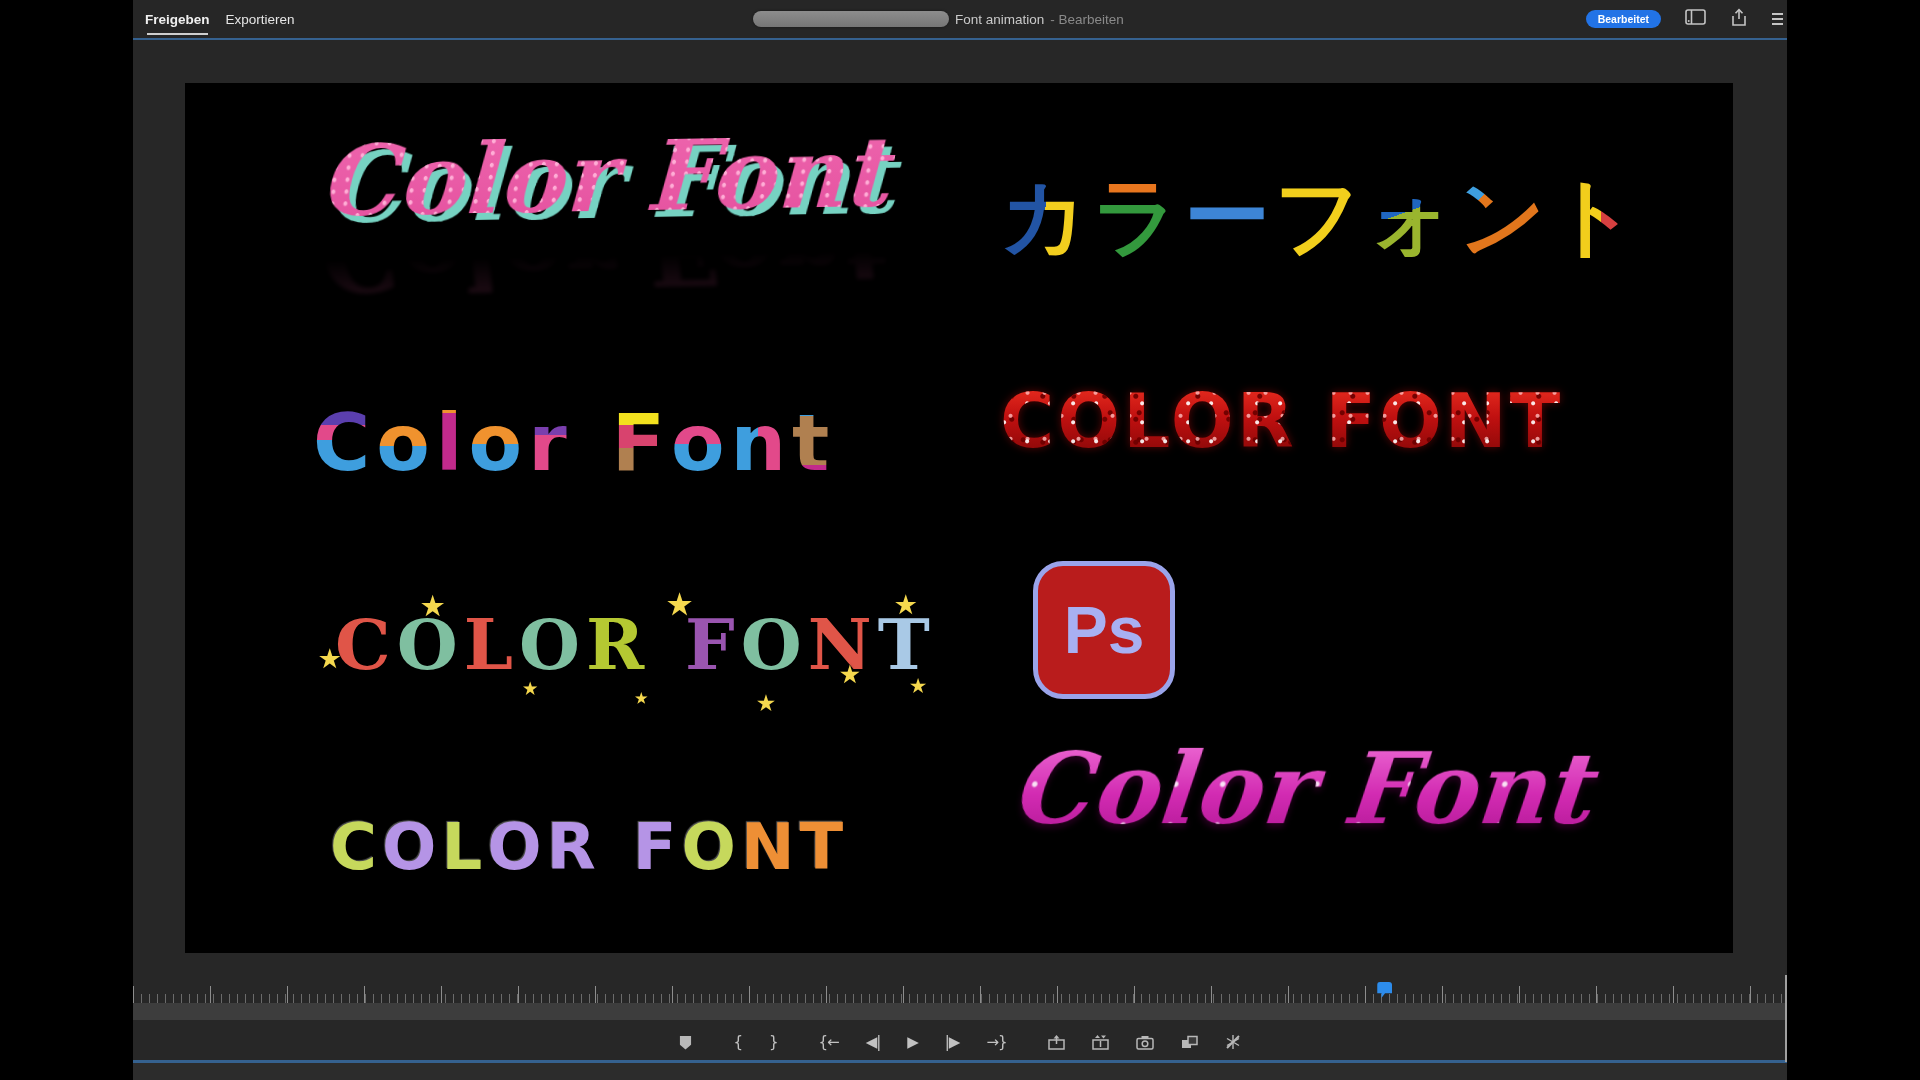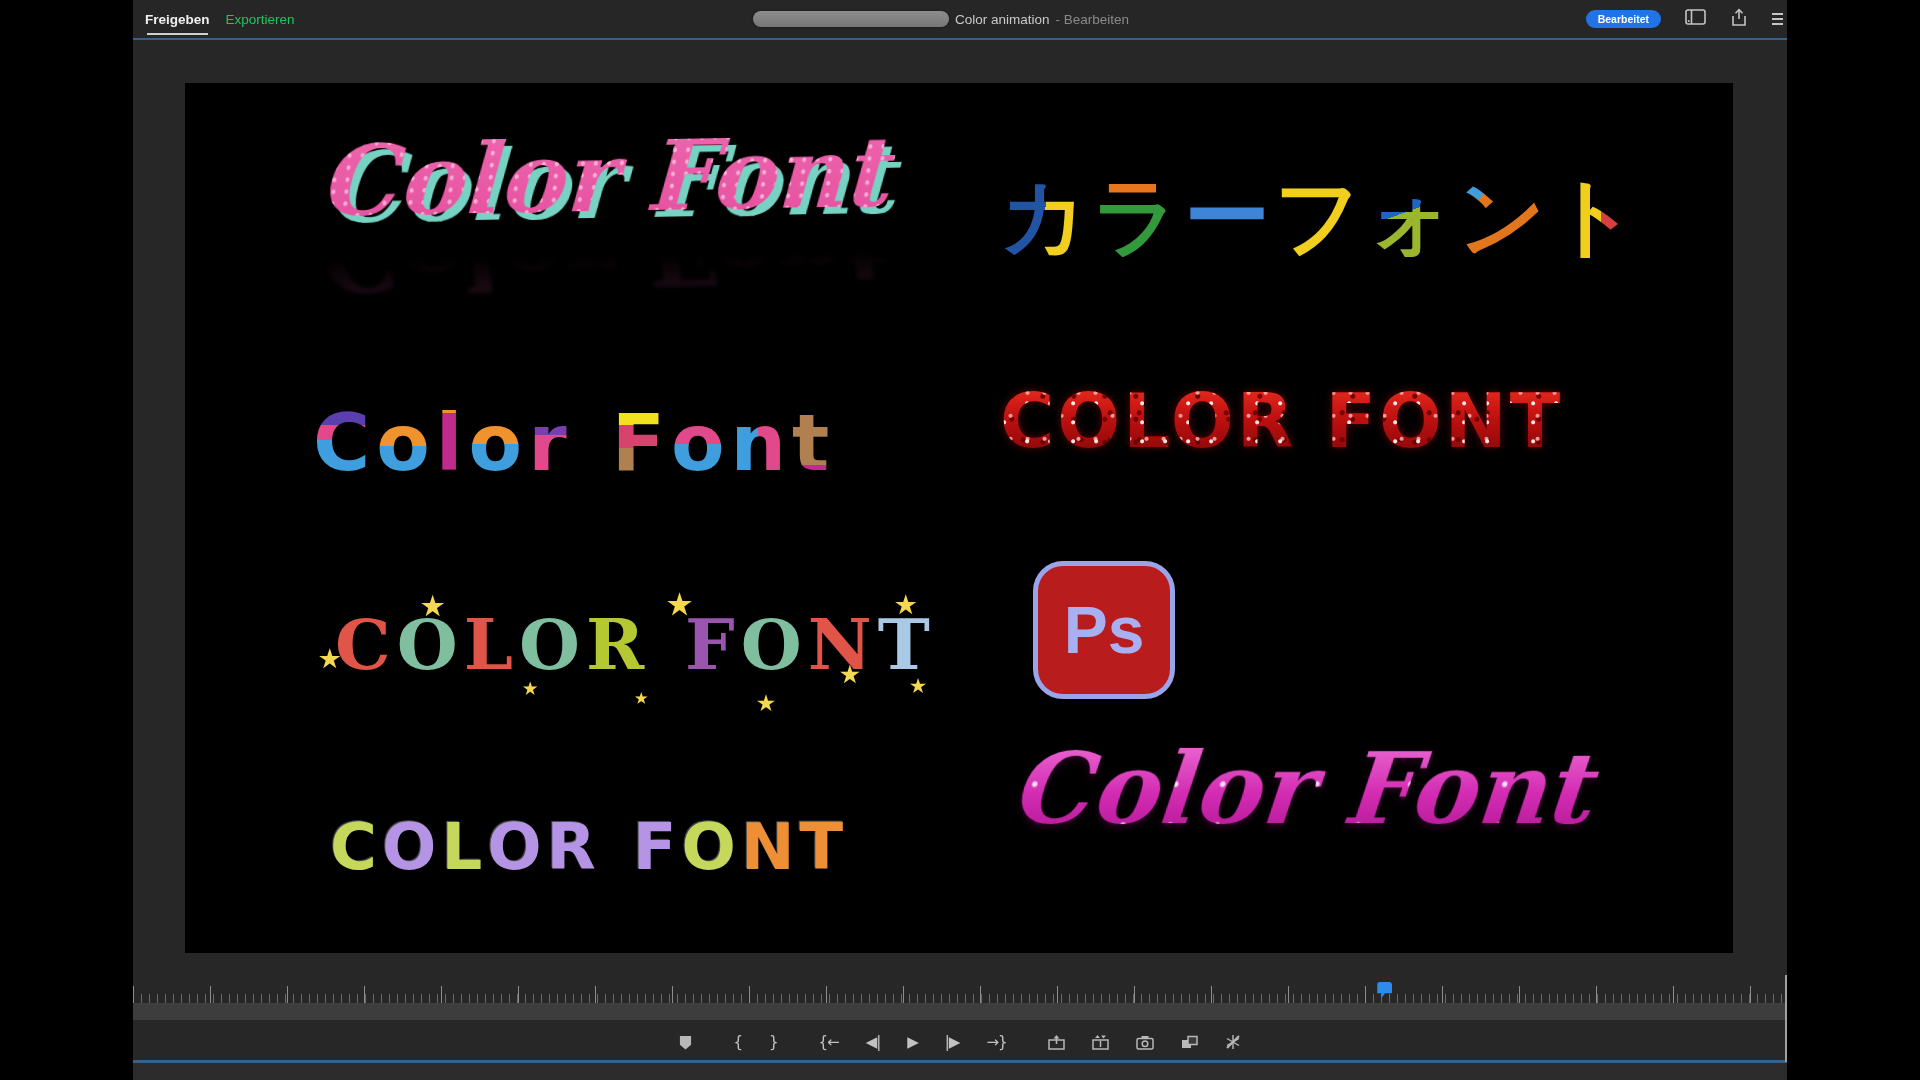--- a/index.html
+++ b/index.html
@@ -5,21 +5,21 @@
   html,body{margin:0;padding:0;background:#000;width:1920px;height:1080px;overflow:hidden;
     font-family:"Liberation Sans",sans-serif;-webkit-font-smoothing:antialiased;}
   *{box-sizing:border-box;}
 
   
   .app{position:absolute;left:133px;top:0;width:1654px;height:1080px;background:#272727;}
 
   
   .topbar{position:absolute;left:0;top:0;width:100%;height:38px;background:#262626;}
   .tabs{position:absolute;left:12px;top:0;height:38px;display:flex;gap:16px;align-items:center;}
-  .tab{height:38px;display:flex;align-items:center;font-size:13.5px;color:#22c55e;position:relative;cursor:default;}
+  .tab{height:38px;display:flex;align-items:center;font-size:13.5px;color:#e5e5e5;position:relative;cursor:default;}
   .tab.active{color:#f0f0f0;font-weight:bold;}
   .tab.active::after{content:"";position:absolute;left:2px;right:2px;bottom:3px;height:2px;background:#cfcfcf;}
   .title-center{position:absolute;left:620px;top:0;height:38px;display:flex;align-items:center;gap:6px;}
   .blur-pill{width:196px;height:16px;border-radius:8px;background:linear-gradient(180deg,#8d8d8d,#767676);box-shadow:0 0 3px rgba(0,0,0,.45);}
   .proj{font-size:13.5px;color:#c9c9c9;}
   .status{font-size:13.5px;color:#8a8a8a;}
   .right-cluster{position:absolute;right:4px;top:0;height:38px;display:flex;align-items:center;gap:24px;}
   .share-btn{background:#2273e6;color:#fff;font-size:10.5px;font-weight:bold;border-radius:10px;
     padding:4px 12px;line-height:1;cursor:default;}
   .menu-icon{display:flex;flex-direction:column;gap:3px;}
@@ -120,21 +120,21 @@
       <div class="tab active">
         <span>Freigeben</span>
       </div>
       <div class="tab">
         <span>Exportieren</span>
       </div>
     </div>
 
     <div class="title-center">
       <div class="blur-pill"></div>
-      <span class="proj">Color animation</span>
+      <span class="proj">Font animation</span>
       <span class="status">- Bearbeiten</span>
     </div>
 
     <div class="right-cluster">
       <div class="share-btn">Bearbeitet</div>
       <span>
         <svg width="21" height="16" viewBox="0 0 21 16">
           <rect x="1" y="1" width="19" height="14" rx="2" fill="none" stroke="#c4c4c4" stroke-width="1.6"></rect>
           <line x1="6.5" y1="1" x2="6.5" y2="15" stroke="#c4c4c4" stroke-width="1.6"></line>
           <circle cx="3.7" cy="12" r="1" fill="#c4c4c4"></circle>

